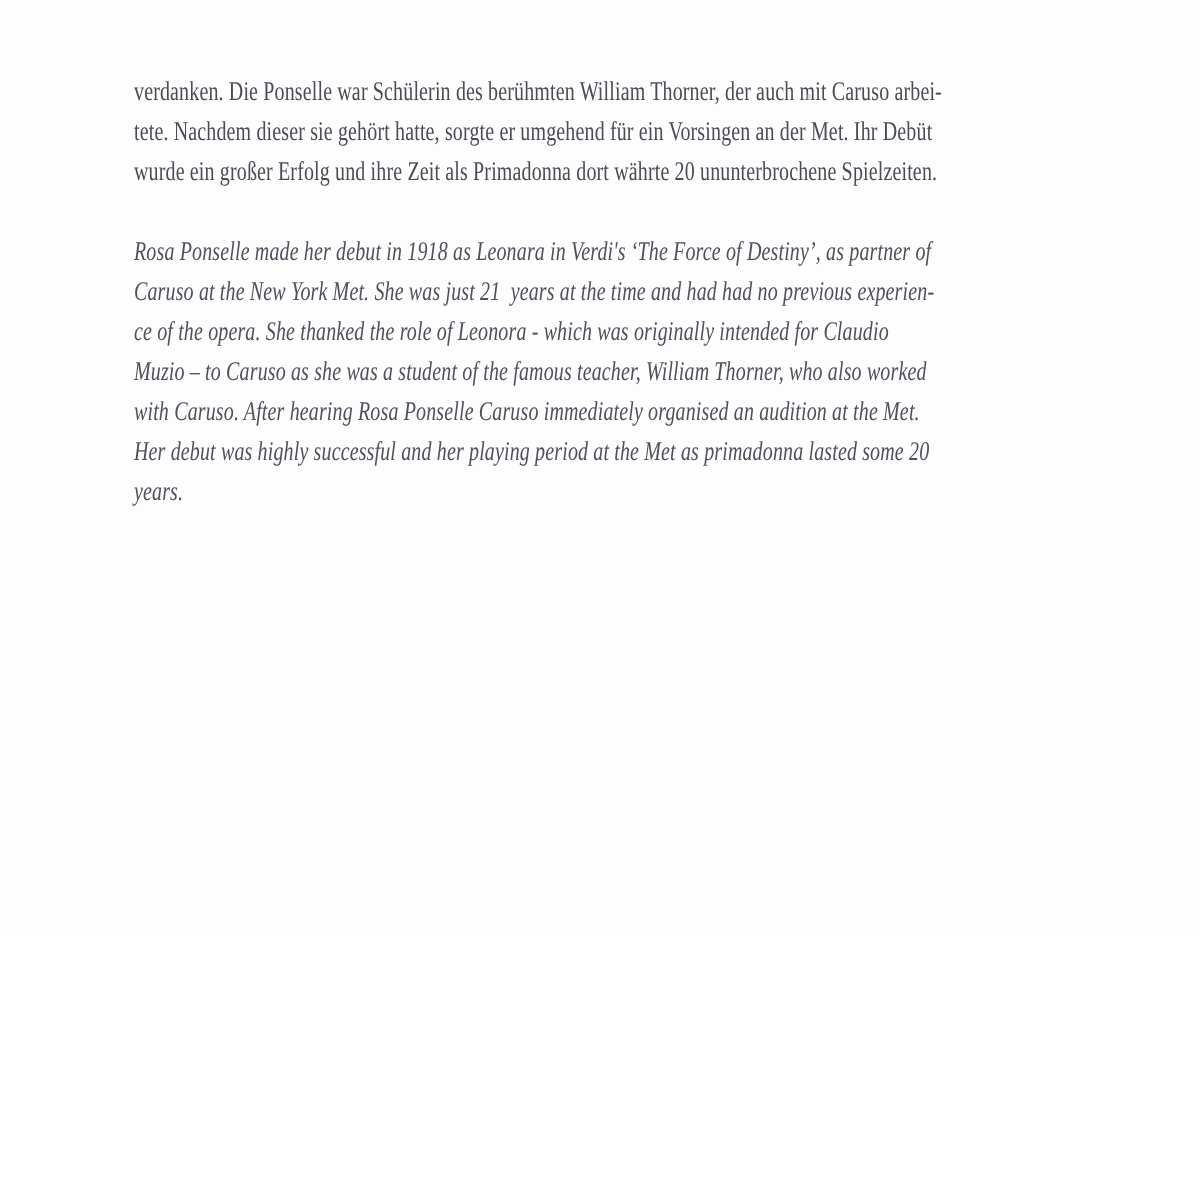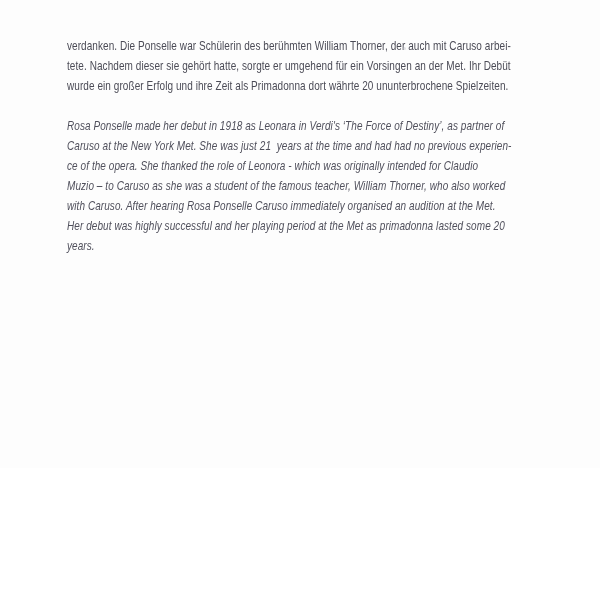--- a/index.html
+++ b/index.html
@@ -6,21 +6,21 @@
     margin: 0;
     padding: 0;
     background: #ffffff;
   }
   .canvas {
     position: relative;
     width: 600px;
     height: 468px;
     background: #fdfdfd;
     overflow: hidden;
-    font-family: Liberation Sans, sans-serif;
+    font-family: Liberation Serif, serif;
   }
   .para {
     position: absolute;
     left: 67px;
     color: #4b4b56;
     font-size: 13.5px;
     line-height: 20px;
     letter-spacing: 0.1px;
     transform: scaleX(0.74);
     transform-origin: 0 0;

